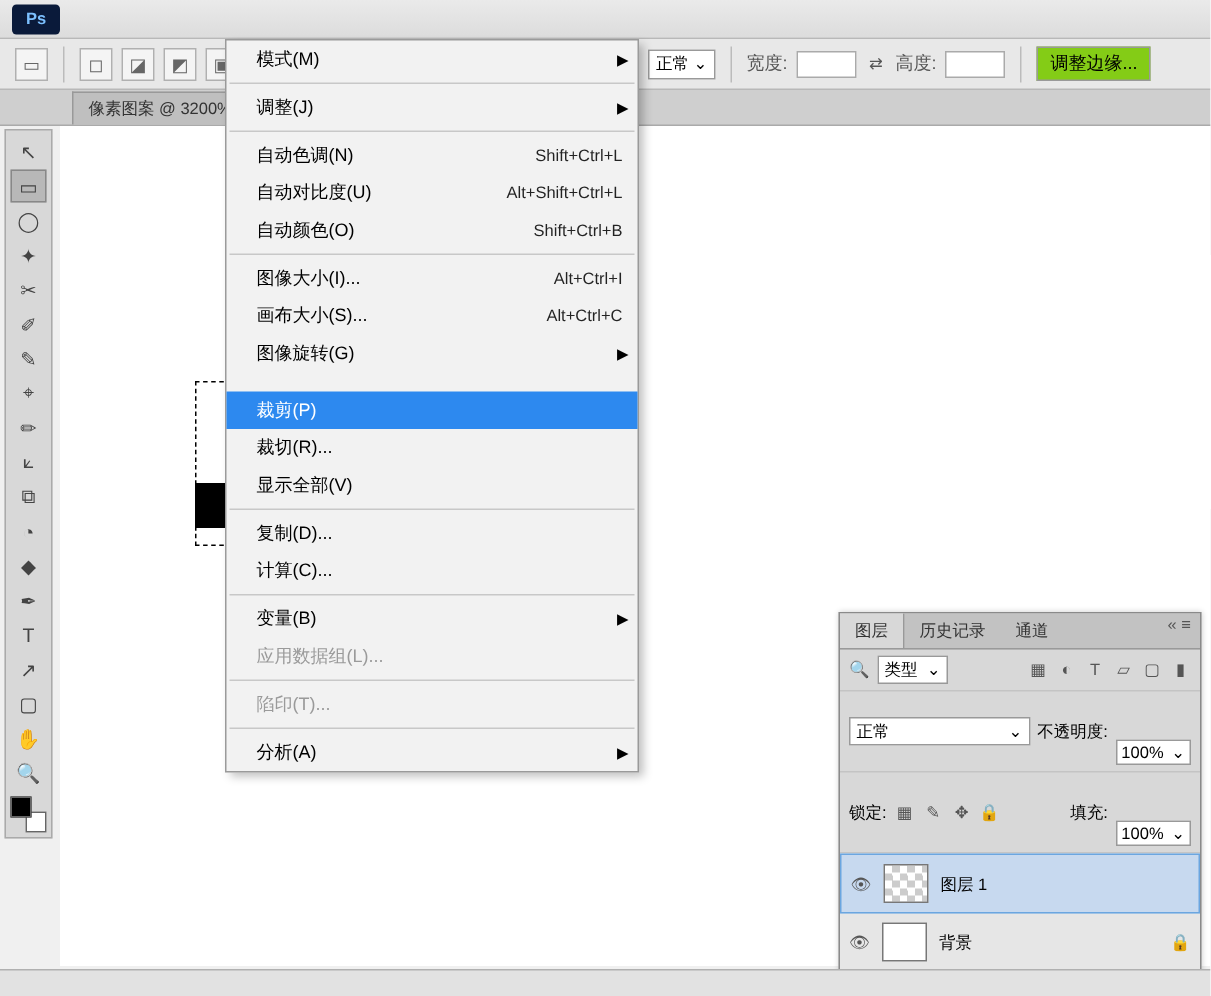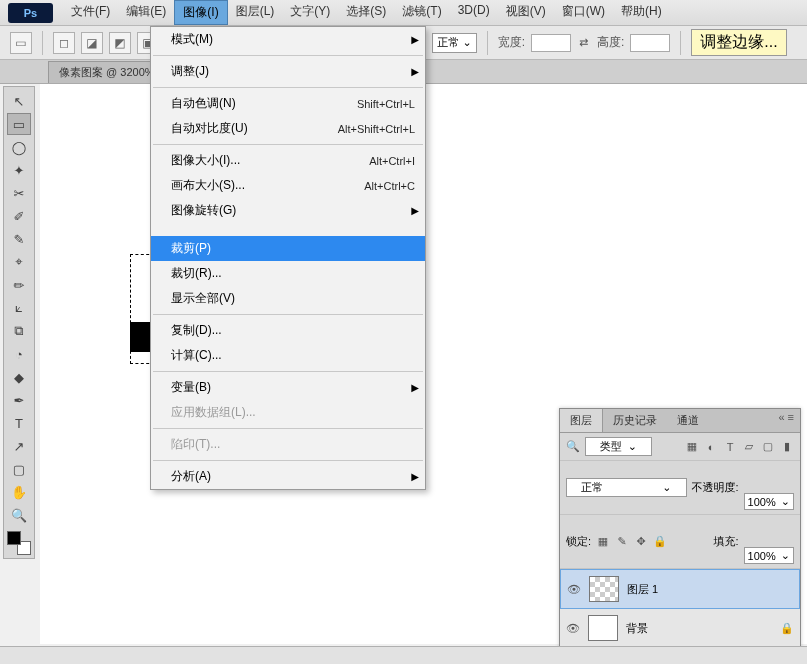--- a/index.html
+++ b/index.html
@@ -1,31 +1,31 @@
 <!DOCTYPE html>
 <html><head>
 <meta charset="utf-8">
 <style>
 * { margin: 0; padding: 0; box-sizing: border-box; font-family: "Microsoft YaHei", Arial, sans-serif; }
 body { background: #f0f0f0; width: 807px; height: 664px; overflow: hidden; position: relative; font-size: 12px; }
 
 
 .menubar { height: 26px; background: linear-gradient(#eaeaea,#dcdcdc); display: flex; align-items: center; padding: 0 8px; border-bottom: 1px solid #b8b8b8; }
-.ps-logo { width: 45px; height: 20px; background: #0a1a3a; color: #7cc0ff; font-weight: bold; font-size: 11px; display: inline-flex; align-items: center; justify-content: center; border-radius: 3px; margin-right: 10px; }
+.ps-logo { width: 32px; height: 20px; background: #0a1a3a; color: #7cc0ff; font-weight: bold; font-size: 11px; display: inline-flex; align-items: center; justify-content: center; border-radius: 3px; margin-right: 10px; }
 .menubar .menu-item { padding: 3px 8px; color: #333; cursor: default; }
 .menubar .menu-item.active { background: #6aa8de; border: 1px solid #4a7fb0; color: #000; }
 
 
 .optionsbar { height: 34px; background: #e8e8e8; border-bottom: 1px solid #b8b8b8; display: flex; align-items: center; padding: 0 10px; gap: 6px; }
 .opt-icon { width: 22px; height: 22px; border: 1px solid #b0b0b0; background: #f4f4f4; display: inline-flex; align-items: center; justify-content: center; font-size: 12px; color: #666; }
 .opt-sel { border: 1px solid #999; height: 20px; background: #fff; padding: 0 4px; font-size: 11px; display: inline-flex; align-items: center; }
 .opt-label { color: #555; font-size: 12px; }
 .divider { width: 1px; height: 24px; background: #bbb; margin: 0 4px; }
 .opt-input { width: 40px; height: 18px; border: 1px solid #aaa; background: #fff; }
-.opt-btn { border: 1px solid #999; background: #fef9c3; padding: 2px 8px; font-size: 16px; text-align: right; }
+.opt-btn { border: 1px solid #999; background: #84cc16; padding: 2px 8px; font-size: 12px; text-align: right; }
 
 
 .doctab { height: 24px; background: #cfcfcf; border-bottom: 1px solid #aaa; display: flex; align-items: center; padding-left: 48px; }
 .doctab span { background: #bfbfbf; padding: 3px 10px; font-size: 11px; color: #333; border: 1px solid #999; border-bottom: none; }
 
 
 .toolbox { position: absolute; left: 3px; top: 86px; width: 32px; background: #d8d8d8; border: 1px solid #aaa; display: flex; flex-direction: column; align-items: center; padding: 3px 0; gap: 1px; }
 .tool { width: 24px; height: 22px; display: flex; align-items: center; justify-content: center; color: #444; font-size: 13px; cursor: default; }
 .tool.active { background: #b8b8b8; border: 1px solid #888; }
 .tool-swatches { width: 24px; height: 24px; position: relative; margin-top: 4px; }
@@ -46,54 +46,41 @@
 .dd-item .submenu-arrow { position: absolute; right: 6px; font-size: 10px; }
 .dd-separator { height: 1px; background: #c8c8c8; margin: 3px 2px; }
 
 
 .panel { position: absolute; right: 6px; top: 408px; width: 242px; background: #d8d8d8; border: 1px solid #8a8a8a; box-shadow: 0 0 4px rgba(0,0,0,0.2); font-size: 11px; }
 .panel-tabs { display: flex; background: #c2c2c2; border-bottom: 1px solid #999; }
 .panel-tab { padding: 4px 10px; color: #333; }
 .panel-tab.active { background: #d8d8d8; border-right: 1px solid #999; }
 .panel-collapse { margin-left: auto; padding: 2px 6px; color: #555; }
 .panel-row { display: flex; align-items: center; padding: 4px 6px; gap: 5px; border-bottom: 1px solid #c4c4c4; }
-.sel-box { border: 1px solid #999; background: #fff; padding: 1px 14px; display: inline-flex; align-items: center; gap: 3px; }
+.sel-box { border: 1px solid #999; background: #fff; padding: 1px 4px; display: inline-flex; align-items: center; gap: 3px; }
 .icon-sm { width: 14px; height: 14px; display: inline-flex; align-items: center; justify-content: center; color: #555; font-size: 11px; }
 .layer-list { background: #e6e6e6; }
 .layer-item { display: flex; align-items: center; padding: 6px; gap: 8px; border-bottom: 1px solid #c8c8c8; }
 .layer-item.selected { background: #c7d9ef; border: 1px solid #6ba6e0; }
 .eye { width: 14px; text-align: center; color: #555; }
 .thumb { width: 30px; height: 26px; border: 1px solid #777; background: #fff; position: relative; }
 .thumb.check { background-image: repeating-conic-gradient(#ccc 0 25%, #fff 0 50%); background-size: 10px 10px; }
 .lock-icon { margin-left: auto; color: #777; }
 .panel-footer { display: flex; justify-content: flex-end; gap: 10px; padding: 4px 8px; background: #cfcfcf; border-top: 1px solid #aaa; }
 .panel-footer span { color: #555; font-size: 12px; }
 .pct-box { border: 1px solid #999; background: #fff; padding: 1px 3px; display: inline-flex; align-items: center; gap: 2px; margin-top: 28px; }
 
 
 .statusbar { position: absolute; bottom: 0; left: 0; right: 0; height: 18px; background: #e2e2e2; border-top: 1px solid #b0b0b0; }
 </style>
 </head>
 <body>
 
 <div class="menubar">
   <div class="ps-logo">Ps</div>
-  <div id="menubar-items" style="display: inline-flex;">
-      <span class="menu-item">文件(F)</span>
-      <span class="menu-item">编辑(E)</span>
-      <span class="menu-item active">图像(I)</span>
-      <span class="menu-item">图层(L)</span>
-      <span class="menu-item">文字(Y)</span>
-      <span class="menu-item">选择(S)</span>
-      <span class="menu-item">滤镜(T)</span>
-      <span class="menu-item">3D(D)</span>
-      <span class="menu-item">视图(V)</span>
-      <span class="menu-item">窗口(W)</span>
-      <span class="menu-item">帮助(H)</span>
-    </div>
 </div>
 
 <div class="optionsbar">
   <span class="opt-icon">▭</span>
   <div class="divider"></div>
   <span class="opt-icon">◻</span>
   <span class="opt-icon">◪</span>
   <span class="opt-icon">◩</span>
   <span class="opt-icon">▣</span>
   <div style="flex:0 0 240px"></div>
@@ -156,20 +143,24 @@
     </div>
     <div class="dd-separator"></div>
     <div class="dd-item">
       <span>自动色调(N)</span>
       <span class="shortcut">Shift+Ctrl+L</span>
     </div>
     <div class="dd-item">
       <span>自动对比度(U)</span>
       <span class="shortcut">Alt+Shift+Ctrl+L</span>
     </div>
+    <div class="dd-item">
+      <span>自动颜色(O)</span>
+      <span class="shortcut">Shift+Ctrl+B</span>
+    </div>
     <div class="dd-separator"></div>
     <div class="dd-item">
       <span>图像大小(I)...</span>
       <span class="shortcut">Alt+Ctrl+I</span>
     </div>
     <div class="dd-item">
       <span>画布大小(S)...</span>
       <span class="shortcut">Alt+Ctrl+C</span>
     </div>
     <div class="dd-item">

